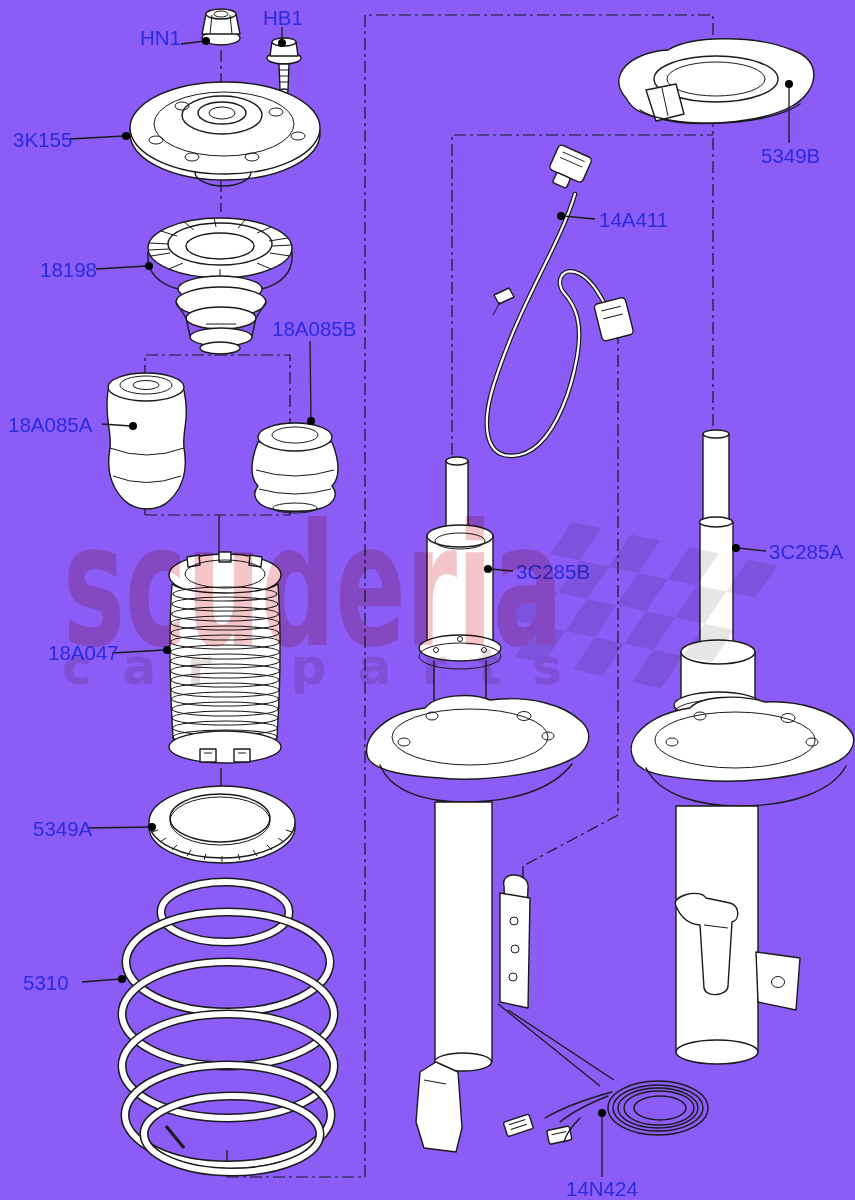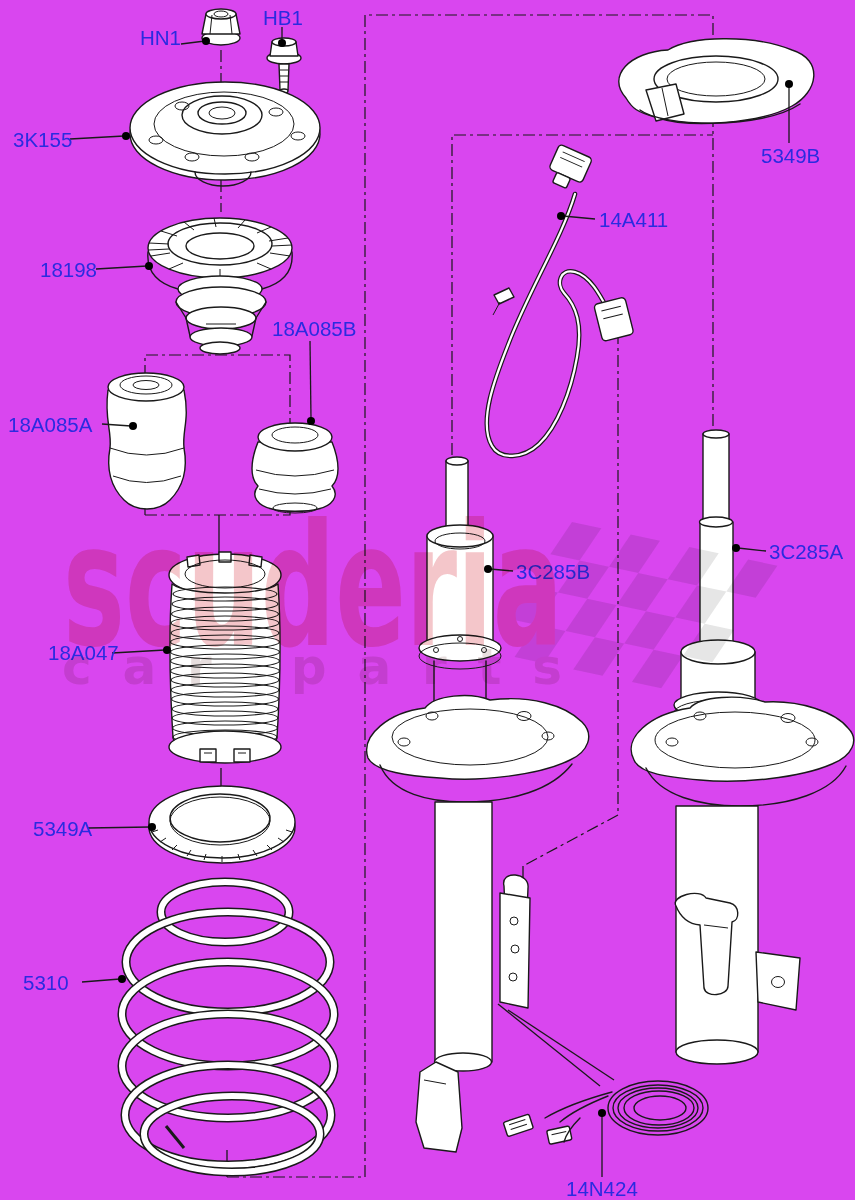--- a/index.html
+++ b/index.html
@@ -1,16 +1,16 @@
 <!DOCTYPE html>
 <html><head>
 <meta charset="utf-8">
 <style>
   html,body{margin:0;padding:0;background:#fff;}
-  .stage{position:relative;width:855px;height:1200px;background:#d946ef;overflow:hidden;}
+  .stage{position:relative;width:855px;height:1200px;background:#8b5cf6;overflow:hidden;}
   svg{position:absolute;left:0;top:0;}
   .ln{fill:none;stroke:#1a1a1a;stroke-width:1.4;stroke-linecap:round;stroke-linejoin:round;}
   .fw{fill:#ffffff;stroke:#1a1a1a;stroke-width:1.4;stroke-linejoin:round;}
   .thin{fill:none;stroke:#1a1a1a;stroke-width:1;}
   .dd{fill:none;stroke:#1a1a1a;stroke-width:1.2;stroke-dasharray:12 4 3 4;}
   .ldr{fill:none;stroke:#1a1a1a;stroke-width:1.3;}
   .dot{fill:#000;stroke:none;}
   .cb{fill:none;stroke:#1a1a1a;stroke-width:9;}
   .cw{fill:none;stroke:#ffffff;stroke-width:6;}
   .wb{fill:none;stroke:#1a1a1a;stroke-width:4.6;stroke-linecap:round;}

